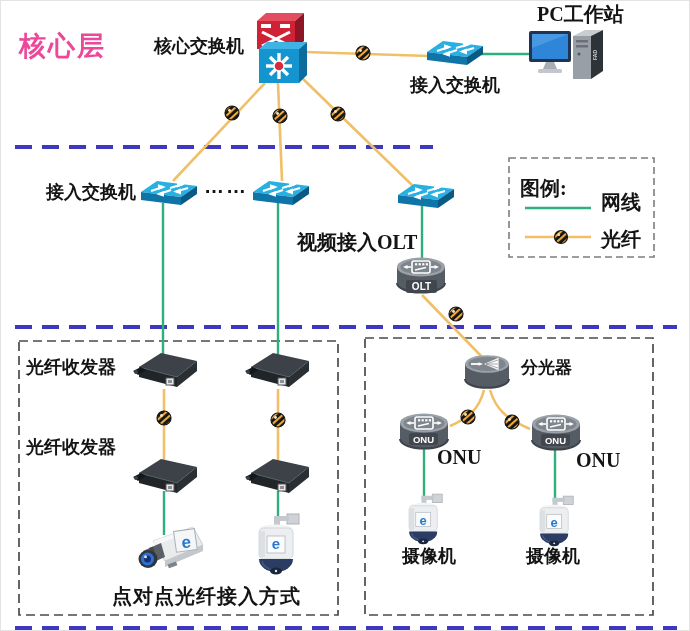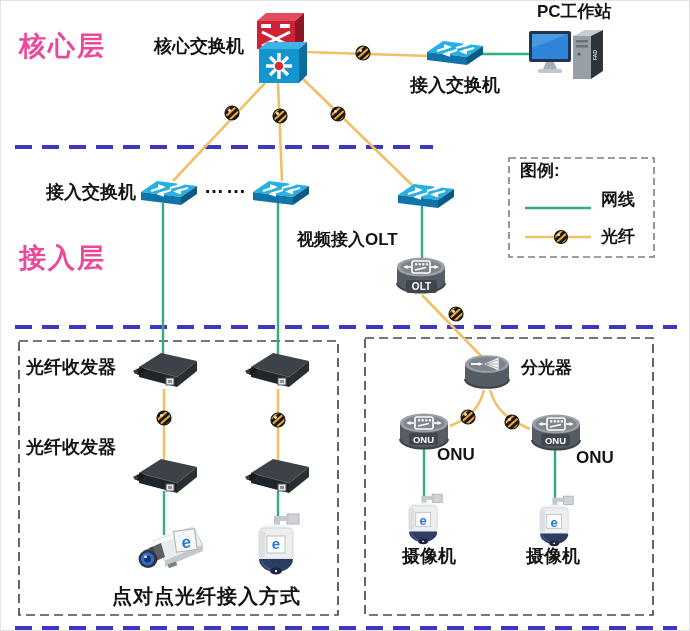--- a/index.html
+++ b/index.html
@@ -5,21 +5,21 @@
   html,body{margin:0;padding:0;background:#fff;}
   #canvas{
     position:relative;width:690px;height:631px;background:#ffffff;
     border:1px solid #e3e3e3;box-sizing:border-box;overflow:hidden;
     font-family:"Liberation Sans","DejaVu Sans",sans-serif;
   }
   #wires{position:absolute;left:0;top:0;}
   .lbl{position:absolute;font-weight:bold;color:#141414;white-space:nowrap;line-height:1.1;}
   .layer-lbl{font-size:27px;color:#ec4899;letter-spacing:2px;}
   .lbl-18{font-size:18px;text-align:center;}
-  .lbl-17{font-size:17px;}
+  .lbl-17{font-size:20px;font-family:Liberation Serif, serif;}
   .lbl-19{font-size:17px;}
   .lbl-20{font-size:20px;letter-spacing:1px;margin-left:14px;}
   .ellipsis{font-size:20px;letter-spacing:2px;}
 </style>
 </head>
 <body>
 
 <div id="canvas">
 
   <svg id="wires" width="690" height="631" viewBox="0 0 690 631">
@@ -272,24 +272,23 @@
     <use href="#sym-dome" x="533" y="491" width="42" height="58"></use>
     <text x="553" y="526" font-size="13" font-weight="bold" fill="#2878cc" text-anchor="middle">e</text>
   </svg>
 
   <div class="lbl layer-lbl" style="left:18px;top:31px">核心层</div>
   <div class="lbl lbl-18" style="left:153px;top:36px">核心交换机</div>
   <div class="lbl lbl-17" style="left:536px;top:2px">PC工作站</div>
   <div class="lbl lbl-18" style="left:409px;top:75px">接入交换机</div>
   <div class="lbl lbl-18" style="left:45px;top:182px">接入交换机</div>
   <div class="lbl ellipsis" style="left:203px;top:174px">……</div>
-  <div class="lbl layer-lbl" style="left:18px;top:243px">接入层</div>
   <div class="lbl lbl-17" style="left:296px;top:230px">视频接入OLT</div>
 
-  <div class="lbl lbl-17" style="left:519px;top:161px">图例:</div>
+  <div class="lbl lbl-17" style="left:519px;top:176px">图例:</div>
   <div class="lbl lbl-17" style="left:600px;top:190px">网线</div>
   <div class="lbl lbl-17" style="left:600px;top:227px">光纤</div>
 
   <div class="lbl lbl-19" style="left:520px;top:358px">分光器</div>
   <div class="lbl lbl-17" style="left:436px;top:445px">ONU</div>
   <div class="lbl lbl-17" style="left:575px;top:448px">ONU</div>
   <div class="lbl lbl-18" style="left:401px;top:546px">摄像机</div>
   <div class="lbl lbl-18" style="left:525px;top:546px">摄像机</div>
 
   <div class="lbl lbl-18" style="left:25px;top:357px">光纤收发器</div>

